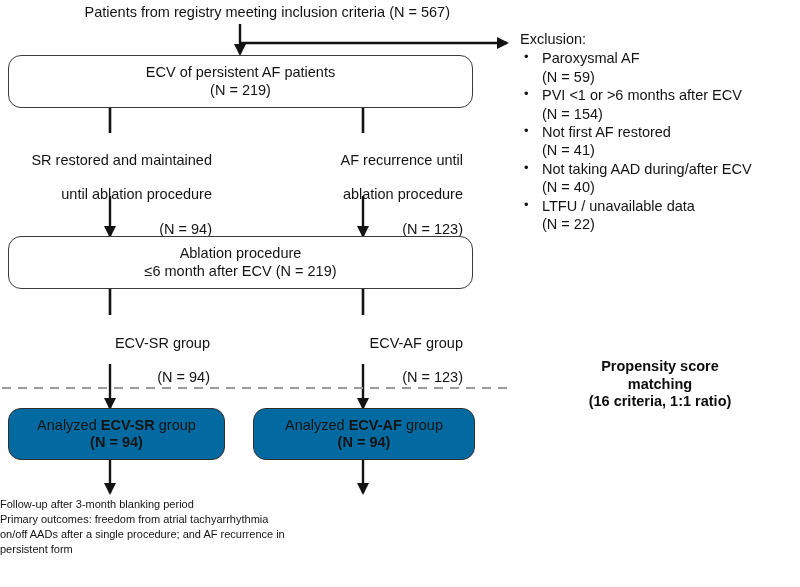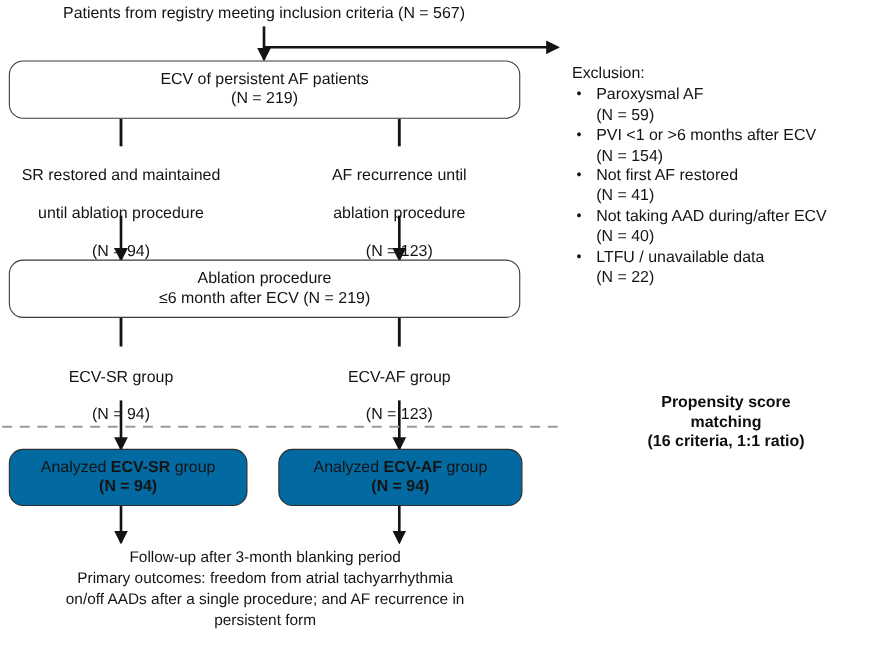--- a/index.html
+++ b/index.html
@@ -18,21 +18,21 @@
   #flow {
     position: absolute;
     left: 0; top: 0;
     width: 800px;
     height: 587px;
   }
 
   
   .txt {
     position: absolute;
-    text-align: center;
+    text-align: right;
     line-height: 1.18;
     font-size: 14.5px;
     color: #141414;
     white-space: pre-line;
   }
 
   
   .box {
     position: absolute;
     box-sizing: border-box;
@@ -55,21 +55,20 @@
 
   
   .excl {
     position: absolute;
     left: 520px;
     top: 30px;
     width: 280px;
     font-size: 14.5px;
     line-height: 1.27;
     color: #141414;
-    margin-top: 28px;
   }
   .excl-title { margin: 0 0 1px 0; }
   .excl ul {
     list-style: none;
     margin: 0;
     padding: 0;
   }
   .excl li {
     position: relative;
     padding-left: 22px;
@@ -96,22 +95,22 @@
     line-height: 1.22;
     color: #0d0d0d;
   }
 
   
   .outcome {
     position: absolute;
     left: 0px;
     top: 497px;
     width: 482px;
-    text-align: center;
-    font-size: 14px;
+    text-align: left;
+    font-size: 11px;
     line-height: 1.36;
     color: #141414;
   }
   .outcome span { display: block; }
 
   b.bld { font-weight: bold; }
 </style>
 </head>
 <body>
 

